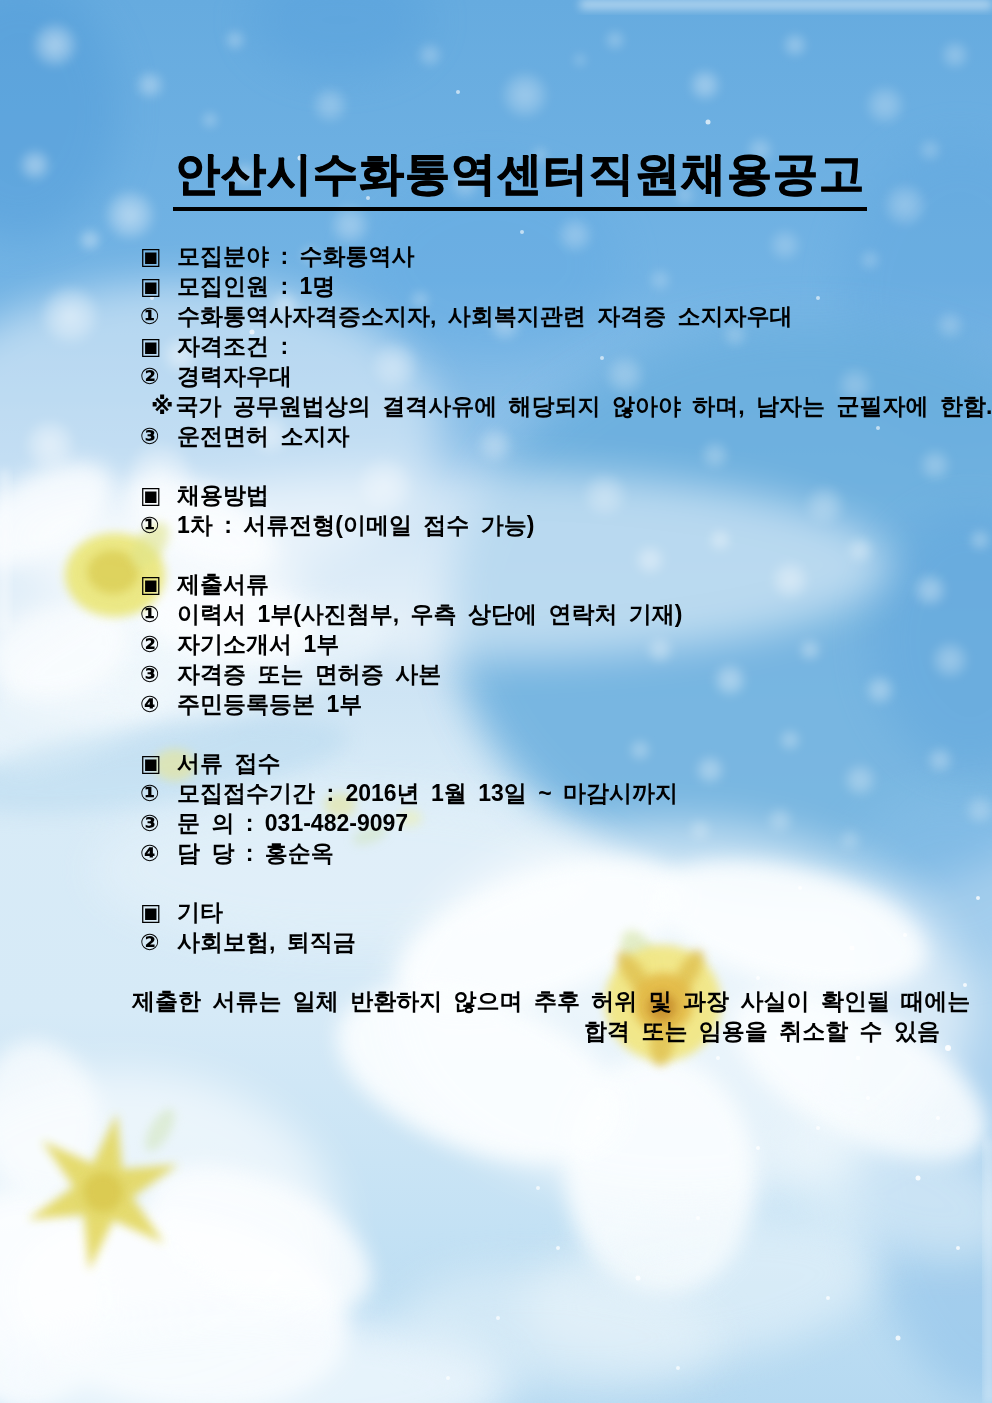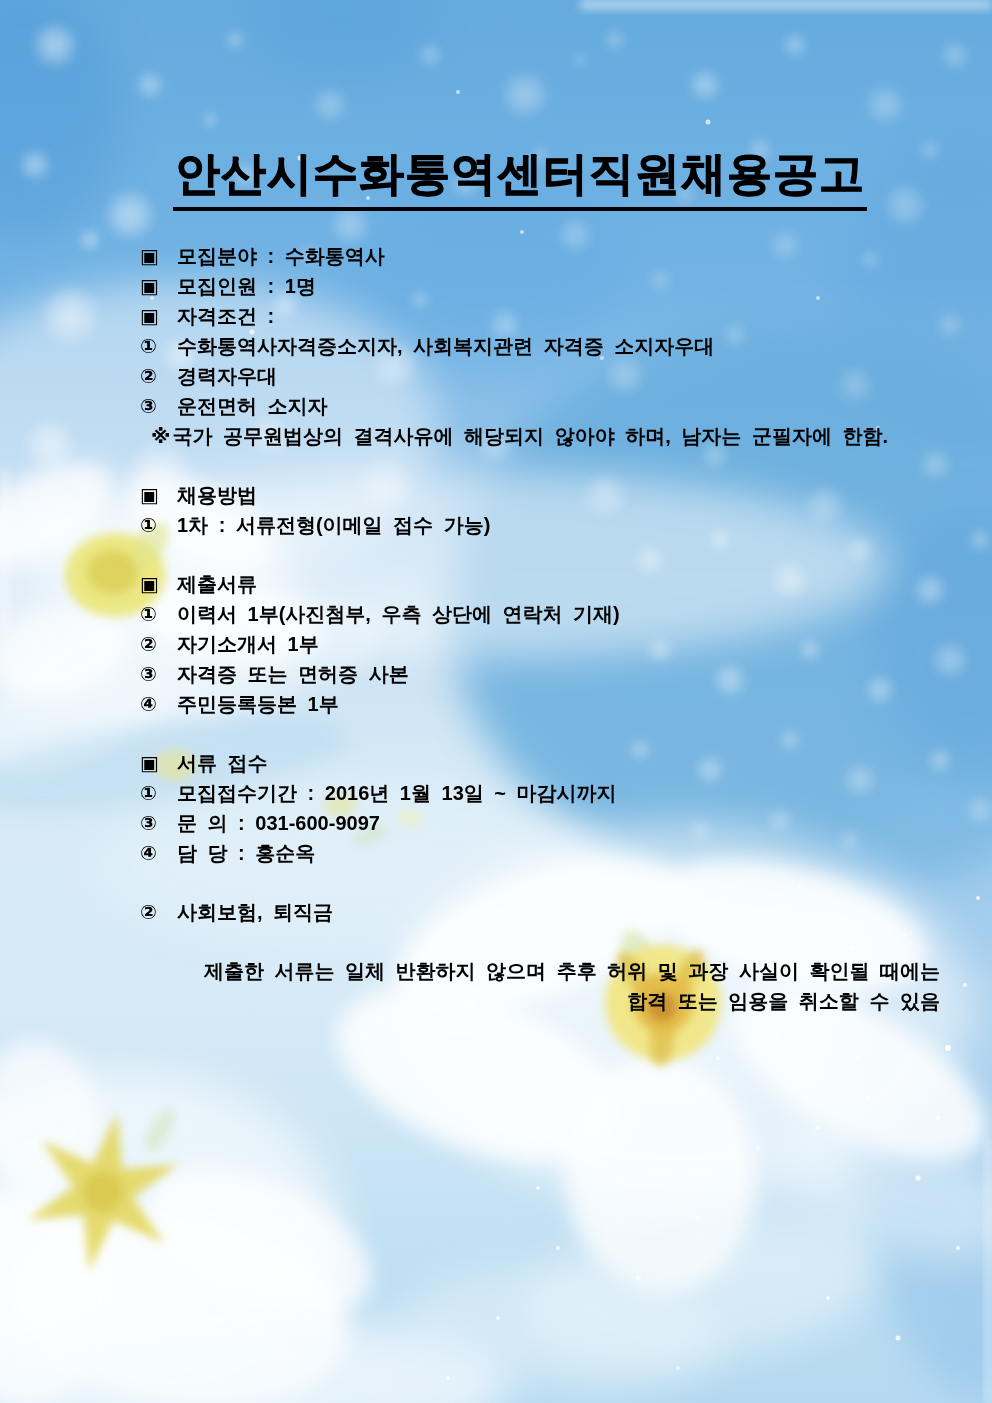--- a/index.html
+++ b/index.html
@@ -10,21 +10,21 @@
   .bg{position:absolute;left:0;top:0;width:992px;height:1403px;}
   .content{position:absolute;left:140px;top:146px;width:800px;}
   .title-wrap{width:760px;text-align:center;margin:0 0 30px 0;}
   .title{
     display:inline-block;font-size:45px;font-weight:800;letter-spacing:1px;
     white-space:nowrap;border-bottom:4px solid #000;padding:0 2px 5px 2px;line-height:1.25;
     -webkit-text-stroke:1px #000;
   }
   .section{margin-bottom:29px;}
   .line{
-    font-size:20px;font-weight:700;line-height:30px;white-space:nowrap;
+    font-size:23px;font-weight:700;line-height:30px;white-space:nowrap;
     word-spacing:5px;letter-spacing:0px;
   }
   .bullet{display:inline-block;min-width:24px;margin-right:13px;}
   .line.note{padding-left:11px;}
   .line.note .bullet{min-width:0;margin-right:2px;}
   .footer{margin-left:-8px;text-align:right;}
   .footer .line{white-space:nowrap;}
 </style>
 </head>
 <body>
@@ -252,48 +252,49 @@
 
   <div class="content">
 
     <div class="title-wrap">
       <span class="title">안산시수화통역센터직원채용공고</span>
     </div>
 
     <div class="section">
       <div class="line"><span class="bullet">▣</span><span>모집분야 : 수화통역사</span></div>
       <div class="line"><span class="bullet">▣</span><span>모집인원 : 1명</span></div>
+      <div class="line"><span class="bullet">①</span><span>수화통역사자격증소지자, 사회복지관련 자격증 소지자우대</span></div>
       <div class="line"><span class="bullet">▣</span><span>자격조건 :</span></div>
-      <div class="line"><span class="bullet">①</span><span>수화통역사자격증소지자, 사회복지관련 자격증 소지자우대</span></div>
       <div class="line"><span class="bullet">②</span><span>경력자우대</span></div>
+      <div class="line note"><span class="bullet">※</span><span>국가 공무원법상의 결격사유에 해당되지 않아야 하며, 남자는 군필자에 한함.</span></div>
       <div class="line"><span class="bullet">③</span><span>운전면허 소지자</span></div>
-      <div class="line note"><span class="bullet">※</span><span>국가 공무원법상의 결격사유에 해당되지 않아야 하며, 남자는 군필자에 한함.</span></div>
     </div>
 
     <div class="section">
       <div class="line"><span class="bullet">▣</span><span>채용방법</span></div>
       <div class="line"><span class="bullet">①</span><span>1차 : 서류전형(이메일 접수 가능)</span></div>
     </div>
 
     <div class="section">
       <div class="line"><span class="bullet">▣</span><span>제출서류</span></div>
       <div class="line"><span class="bullet">①</span><span>이력서 1부(사진첨부, 우측 상단에 연락처 기재)</span></div>
       <div class="line"><span class="bullet">②</span><span>자기소개서 1부</span></div>
       <div class="line"><span class="bullet">③</span><span>자격증 또는 면허증 사본</span></div>
       <div class="line"><span class="bullet">④</span><span>주민등록등본 1부</span></div>
     </div>
 
     <div class="section">
       <div class="line"><span class="bullet">▣</span><span>서류 접수</span></div>
       <div class="line"><span class="bullet">①</span><span>모집접수기간 : 2016년 1월 13일 ~ 마감시까지</span></div>
-      <div class="line"><span class="bullet">③</span><span>문 의 : 031-600-9097</span></div>
+      <div class="line"><span class="bullet">③</span><span>문 의 : 031-482-9097</span></div>
       <div class="line"><span class="bullet">④</span><span>담 당 : 홍순옥</span></div>
     </div>
 
     <div class="section">
+      <div class="line"><span class="bullet">▣</span><span>기타</span></div>
       <div class="line"><span class="bullet">②</span><span>사회보험, 퇴직금</span></div>
     </div>
 
     <div class="footer">
       <div class="line">제출한 서류는 일체 반환하지 않으며 추후 허위 및 과장 사실이 확인될 때에는</div>
       <div class="line">합격 또는 임용을 취소할 수 있음</div>
     </div>
 
   </div>
 </div>

